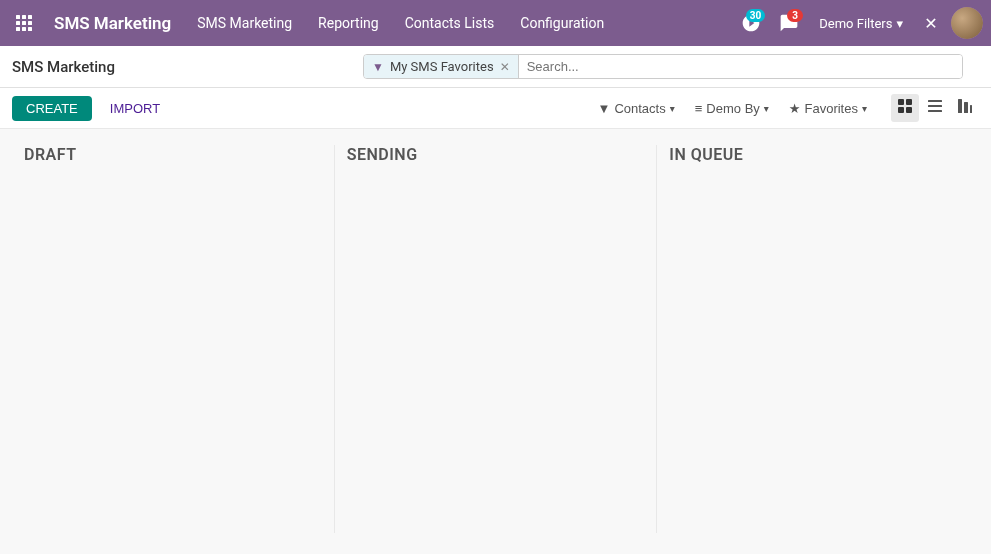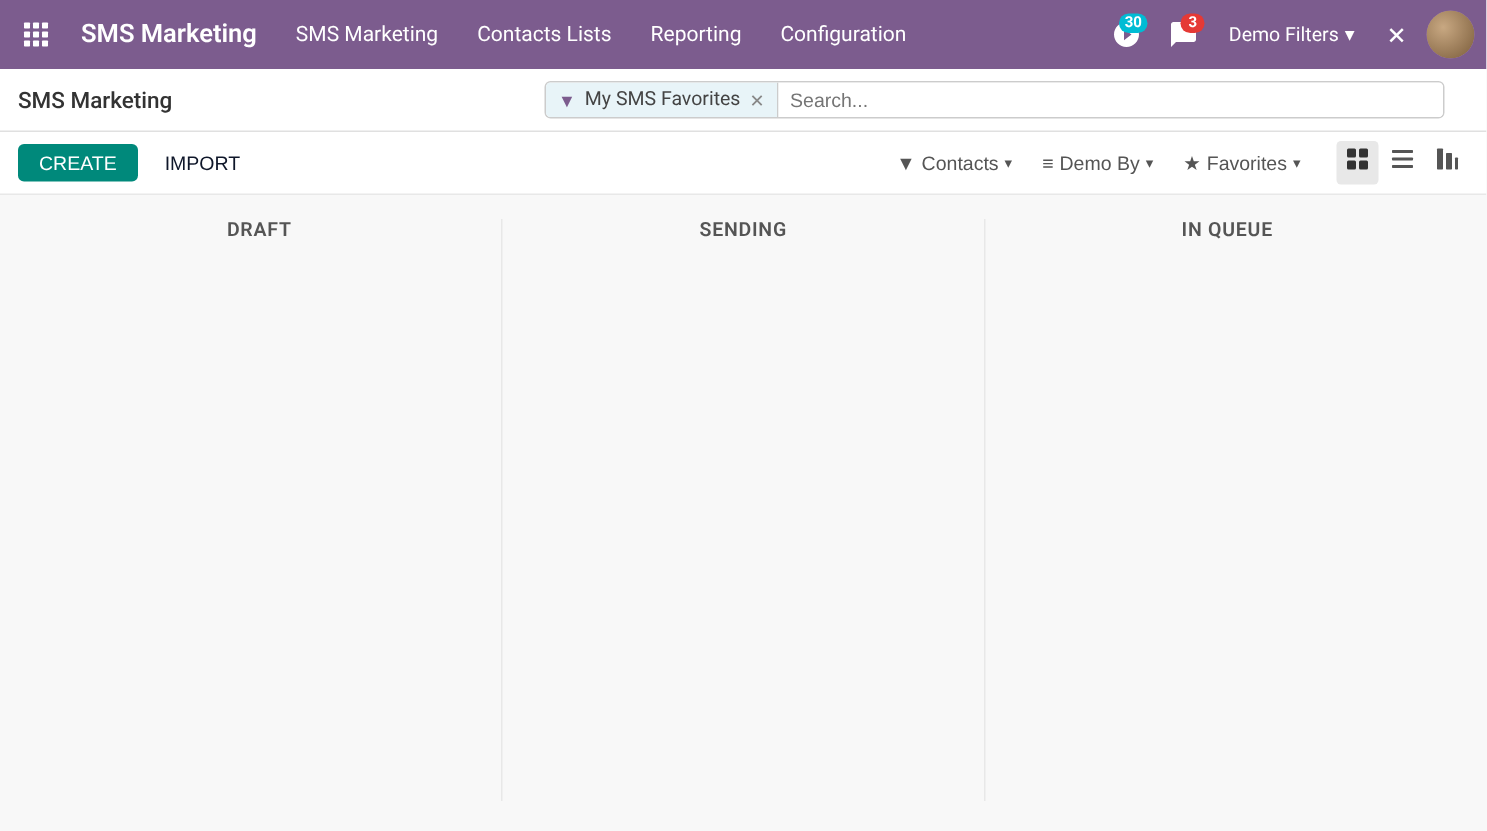--- a/index.html
+++ b/index.html
@@ -118,21 +118,21 @@
       gap: 8px;
       border-bottom: 1px solid #e8e8e8;
     }
     .btn-create {
       background: #00897B; color: white;
       border: none; padding: 5px 14px;
       border-radius: 4px; cursor: pointer;
       font-size: 13px; font-weight: 500;
     }
     .btn-import {
-      background: none; color: #0f172a;
+      background: none; color: #4c1d95;
       border: none; padding: 5px 10px;
       cursor: pointer; font-size: 13px; font-weight: 500;
     }
     .toolbar-spacer { flex: 1; }
     .toolbar-filter-group {
       display: flex; align-items: center; gap: 4px;
     }
     .btn-filter {
       background: none; border: none; cursor: pointer;
       color: #555; font-size: 13px;
@@ -158,25 +158,24 @@
       height: calc(554px - 46px - 44px - 44px);
       overflow: hidden;
     }
     .kanban-col {
       flex: 1;
       padding: 0 12px;
       border-right: 1px solid #e8e8e8;
     }
     .kanban-col:last-child { border-right: none; }
     .kanban-col-title {
-      font-size: 13px; font-weight: 600; color: #555;
+      font-size: 16px; font-weight: 600; color: #555;
       text-transform: uppercase;
       letter-spacing: 0.5px;
       margin-bottom: 0;
-      text-align: center;
     }
   </style>
 </head>
 <body>
 
 <div class="top-nav">
   <div class="nav-grid-icon">
     <svg width="18" height="18" viewBox="0 0 18 18" fill="white">
       <rect x="1" y="1" width="4" height="4" rx="0.5"></rect>
       <rect x="7" y="1" width="4" height="4" rx="0.5"></rect>
@@ -185,22 +184,22 @@
       <rect x="7" y="7" width="4" height="4" rx="0.5"></rect>
       <rect x="13" y="7" width="4" height="4" rx="0.5"></rect>
       <rect x="1" y="13" width="4" height="4" rx="0.5"></rect>
       <rect x="7" y="13" width="4" height="4" rx="0.5"></rect>
       <rect x="13" y="13" width="4" height="4" rx="0.5"></rect>
     </svg>
   </div>
   <div class="nav-app-title">SMS Marketing</div>
   <div class="nav-menu">
     <div class="nav-menu-item">SMS Marketing</div>
+    <div class="nav-menu-item">Reporting</div>
     <div class="nav-menu-item">Contacts Lists</div>
-    <div class="nav-menu-item">Reporting</div>
     <div class="nav-menu-item">Configuration</div>
   </div>
   <div class="nav-right">
     <div class="nav-badge-btn">
       <svg width="20" height="20" viewBox="0 0 24 24" fill="white">
         <path d="M12 2C6.48 2 2 6.48 2 12s4.48 10 10 10 10-4.48 10-10S17.52 2 12 2zm-2 14.5v-9l6 4.5-6 4.5z"></path>
       </svg>
       <span class="badge">30</span>
     </div>
     <div class="nav-badge-btn">

